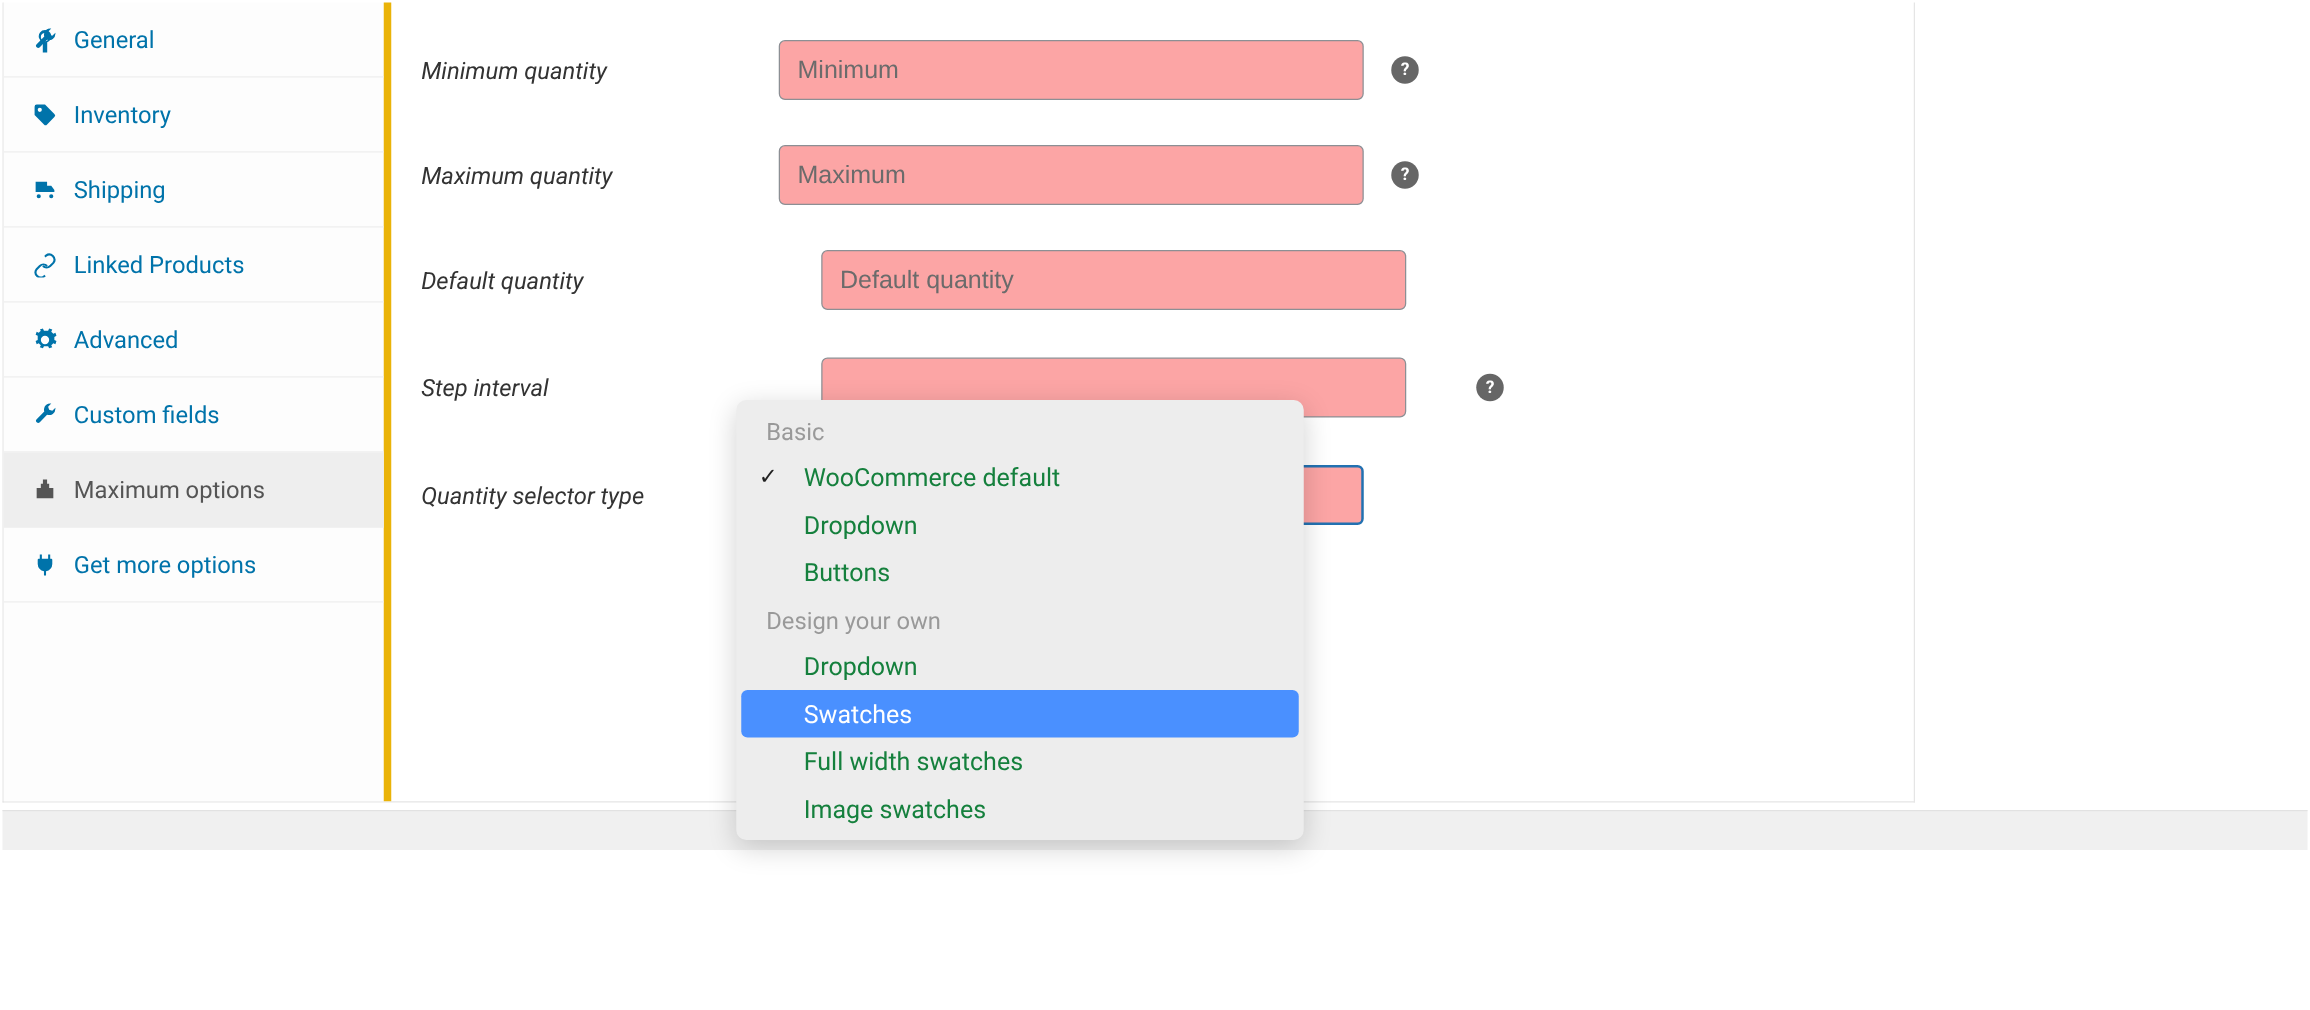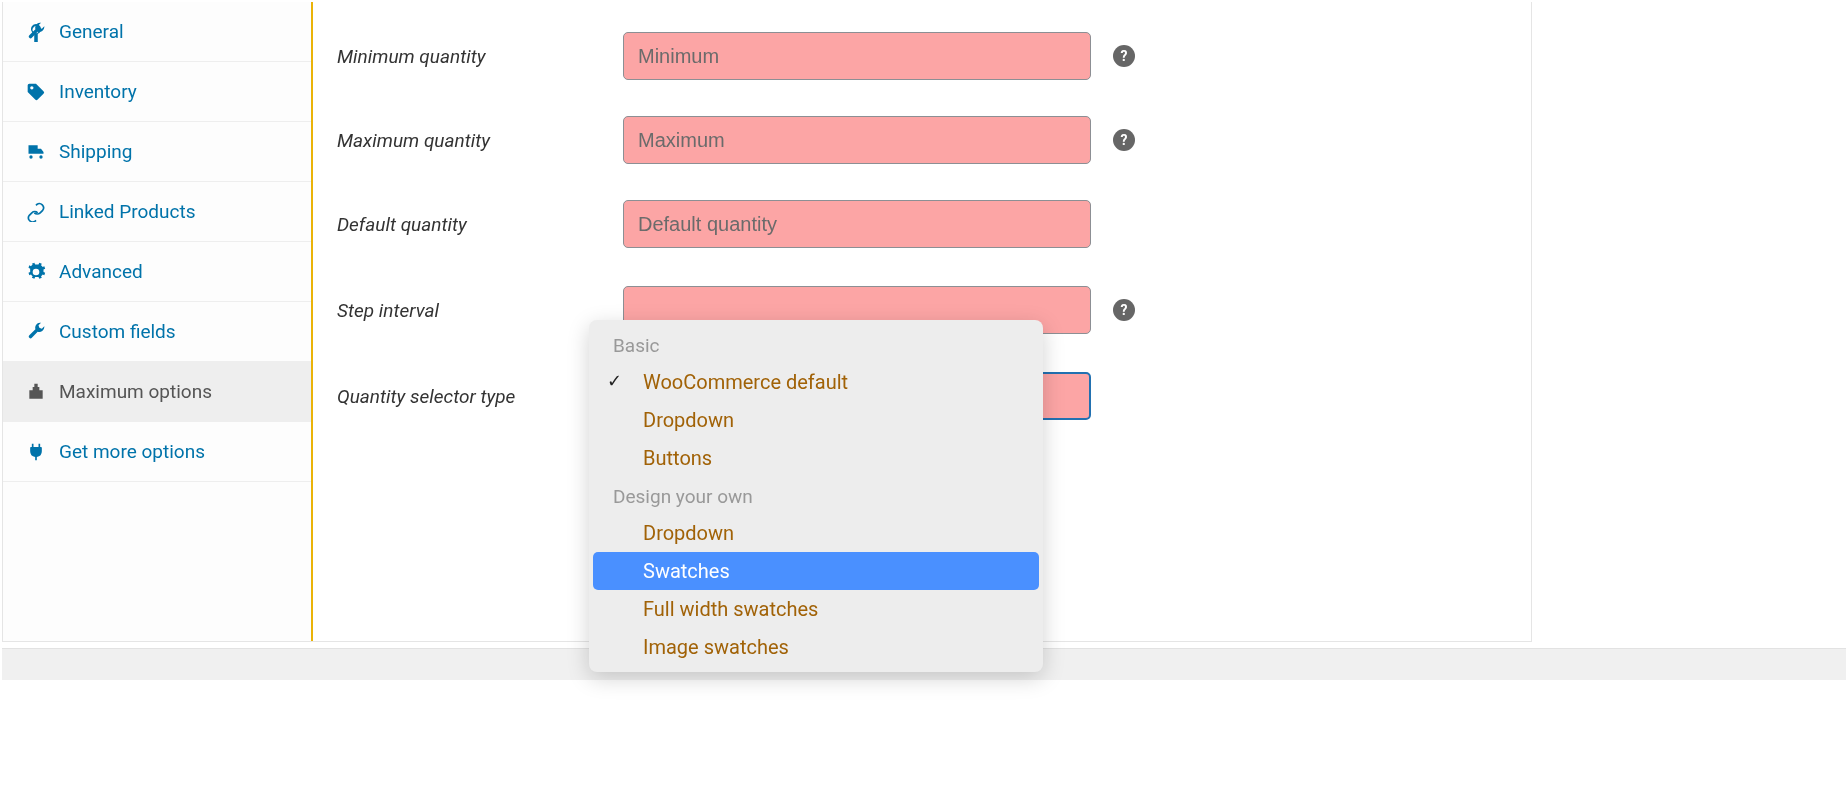--- a/index.html
+++ b/index.html
@@ -18,21 +18,21 @@
       width: 1530px;
       height: 640px;
       border: 1px solid #e5e5e5;
       border-top: none;
       background: #fff;
       margin-left: 2px;
       margin-top: 2px;
     }
     .sidebar {
       width: 310px;
-      border-right: 2px solid #eab308;
+      border-right: 6px solid #eab308;
       background: #fdfdfd;
     }
     .sidebar-item {
       display: flex;
       align-items: center;
       padding: 18px 20px;
       border-bottom: 1px solid #eee;
       color: #0073aa;
       cursor: pointer;
       font-size: 19px;
@@ -56,21 +56,21 @@
 
     .main {
       flex: 1;
       padding: 30px 24px;
     }
     .field-row {
       display: flex;
       align-items: center;
       margin-bottom: 36px;
     }
-    .field-row:nth-child(3), .field-row:nth-child(4) { margin-bottom: 38px; }
+    .field-row:nth-child(3), .field-row:nth-child(4) { margin-bottom: 38px; gap: 34px; }
     .field-label {
       width: 254px;
       color: #333;
       font-size: 19px;
       font-style: italic;
     }
     .field-input {
       width: 468px;
       height: 48px;
       border: 1px solid #8c8f94;
@@ -111,21 +111,21 @@
       padding: 6px 0;
       z-index: 100;
     }
     .dropdown-group {
       padding: 8px 24px 6px;
       color: #999;
       font-size: 19px;
     }
     .dropdown-option {
       padding: 7px 24px 7px 54px;
-      color: #a16207;
+      color: #15803d;
       font-size: 20px;
       cursor: pointer;
       position: relative;
     }
     .dropdown-option.selected::before {
       content: "✓";
       position: absolute;
       left: 18px;
       top: 7px;
       font-size: 18px;

